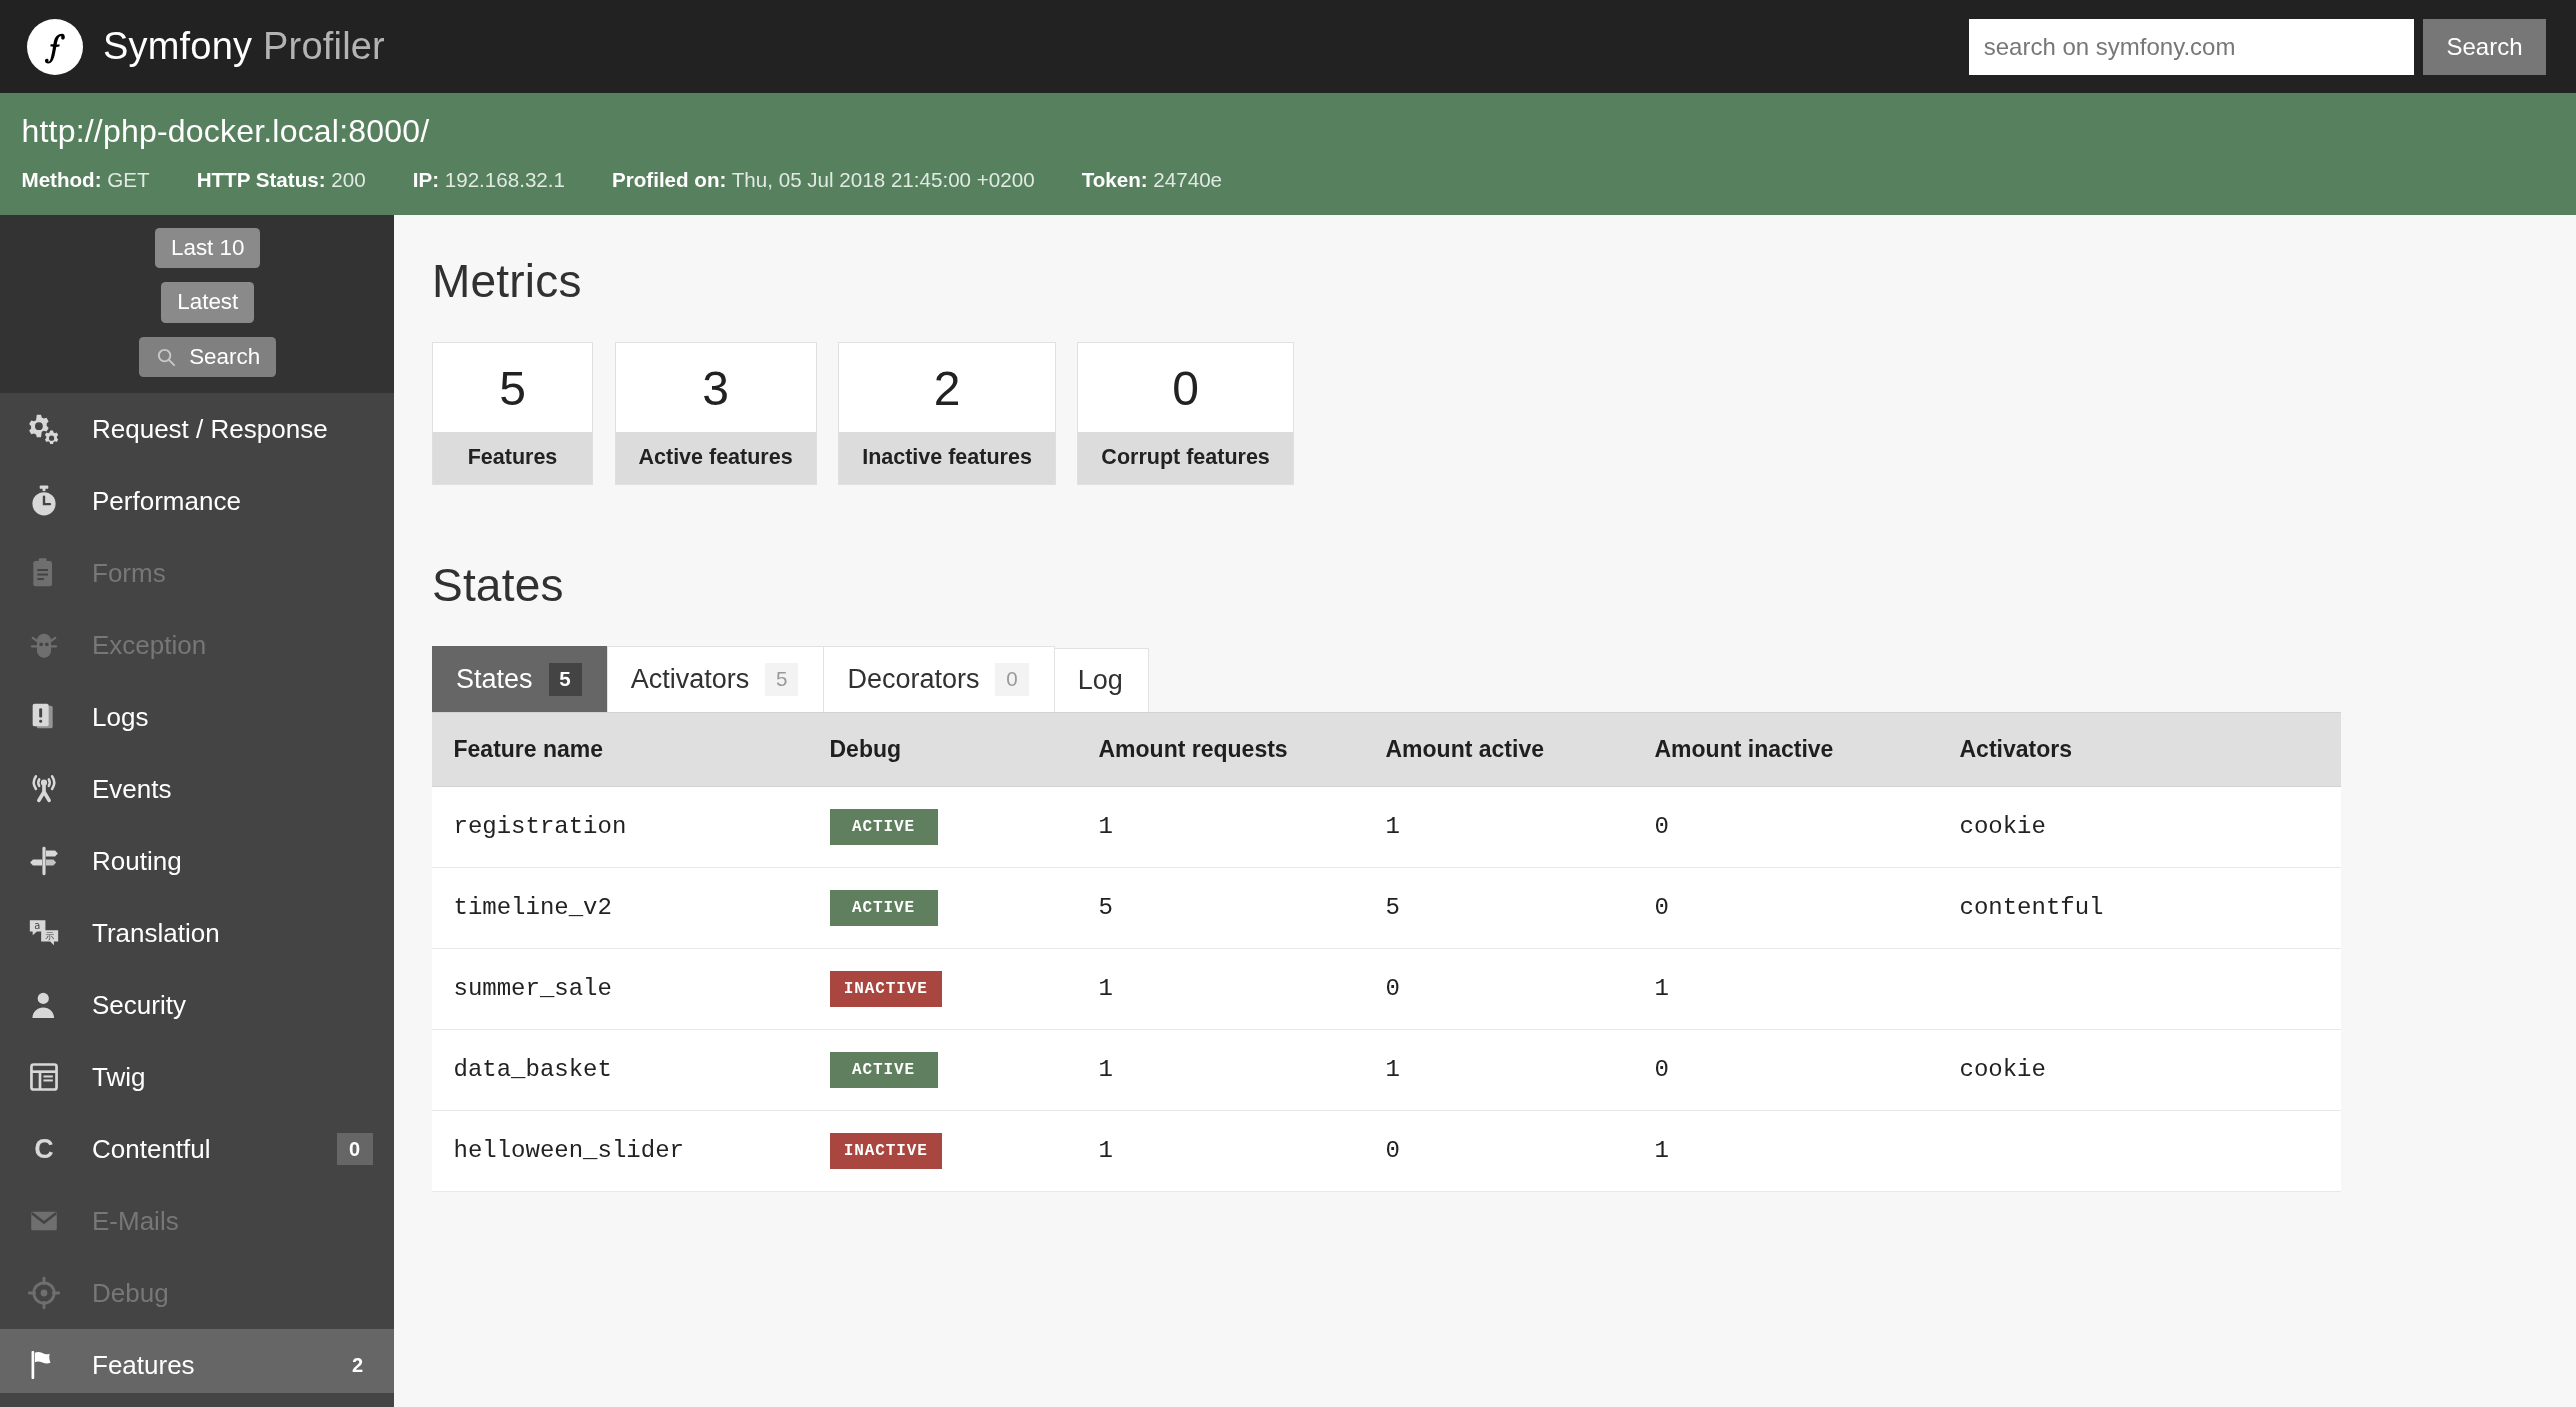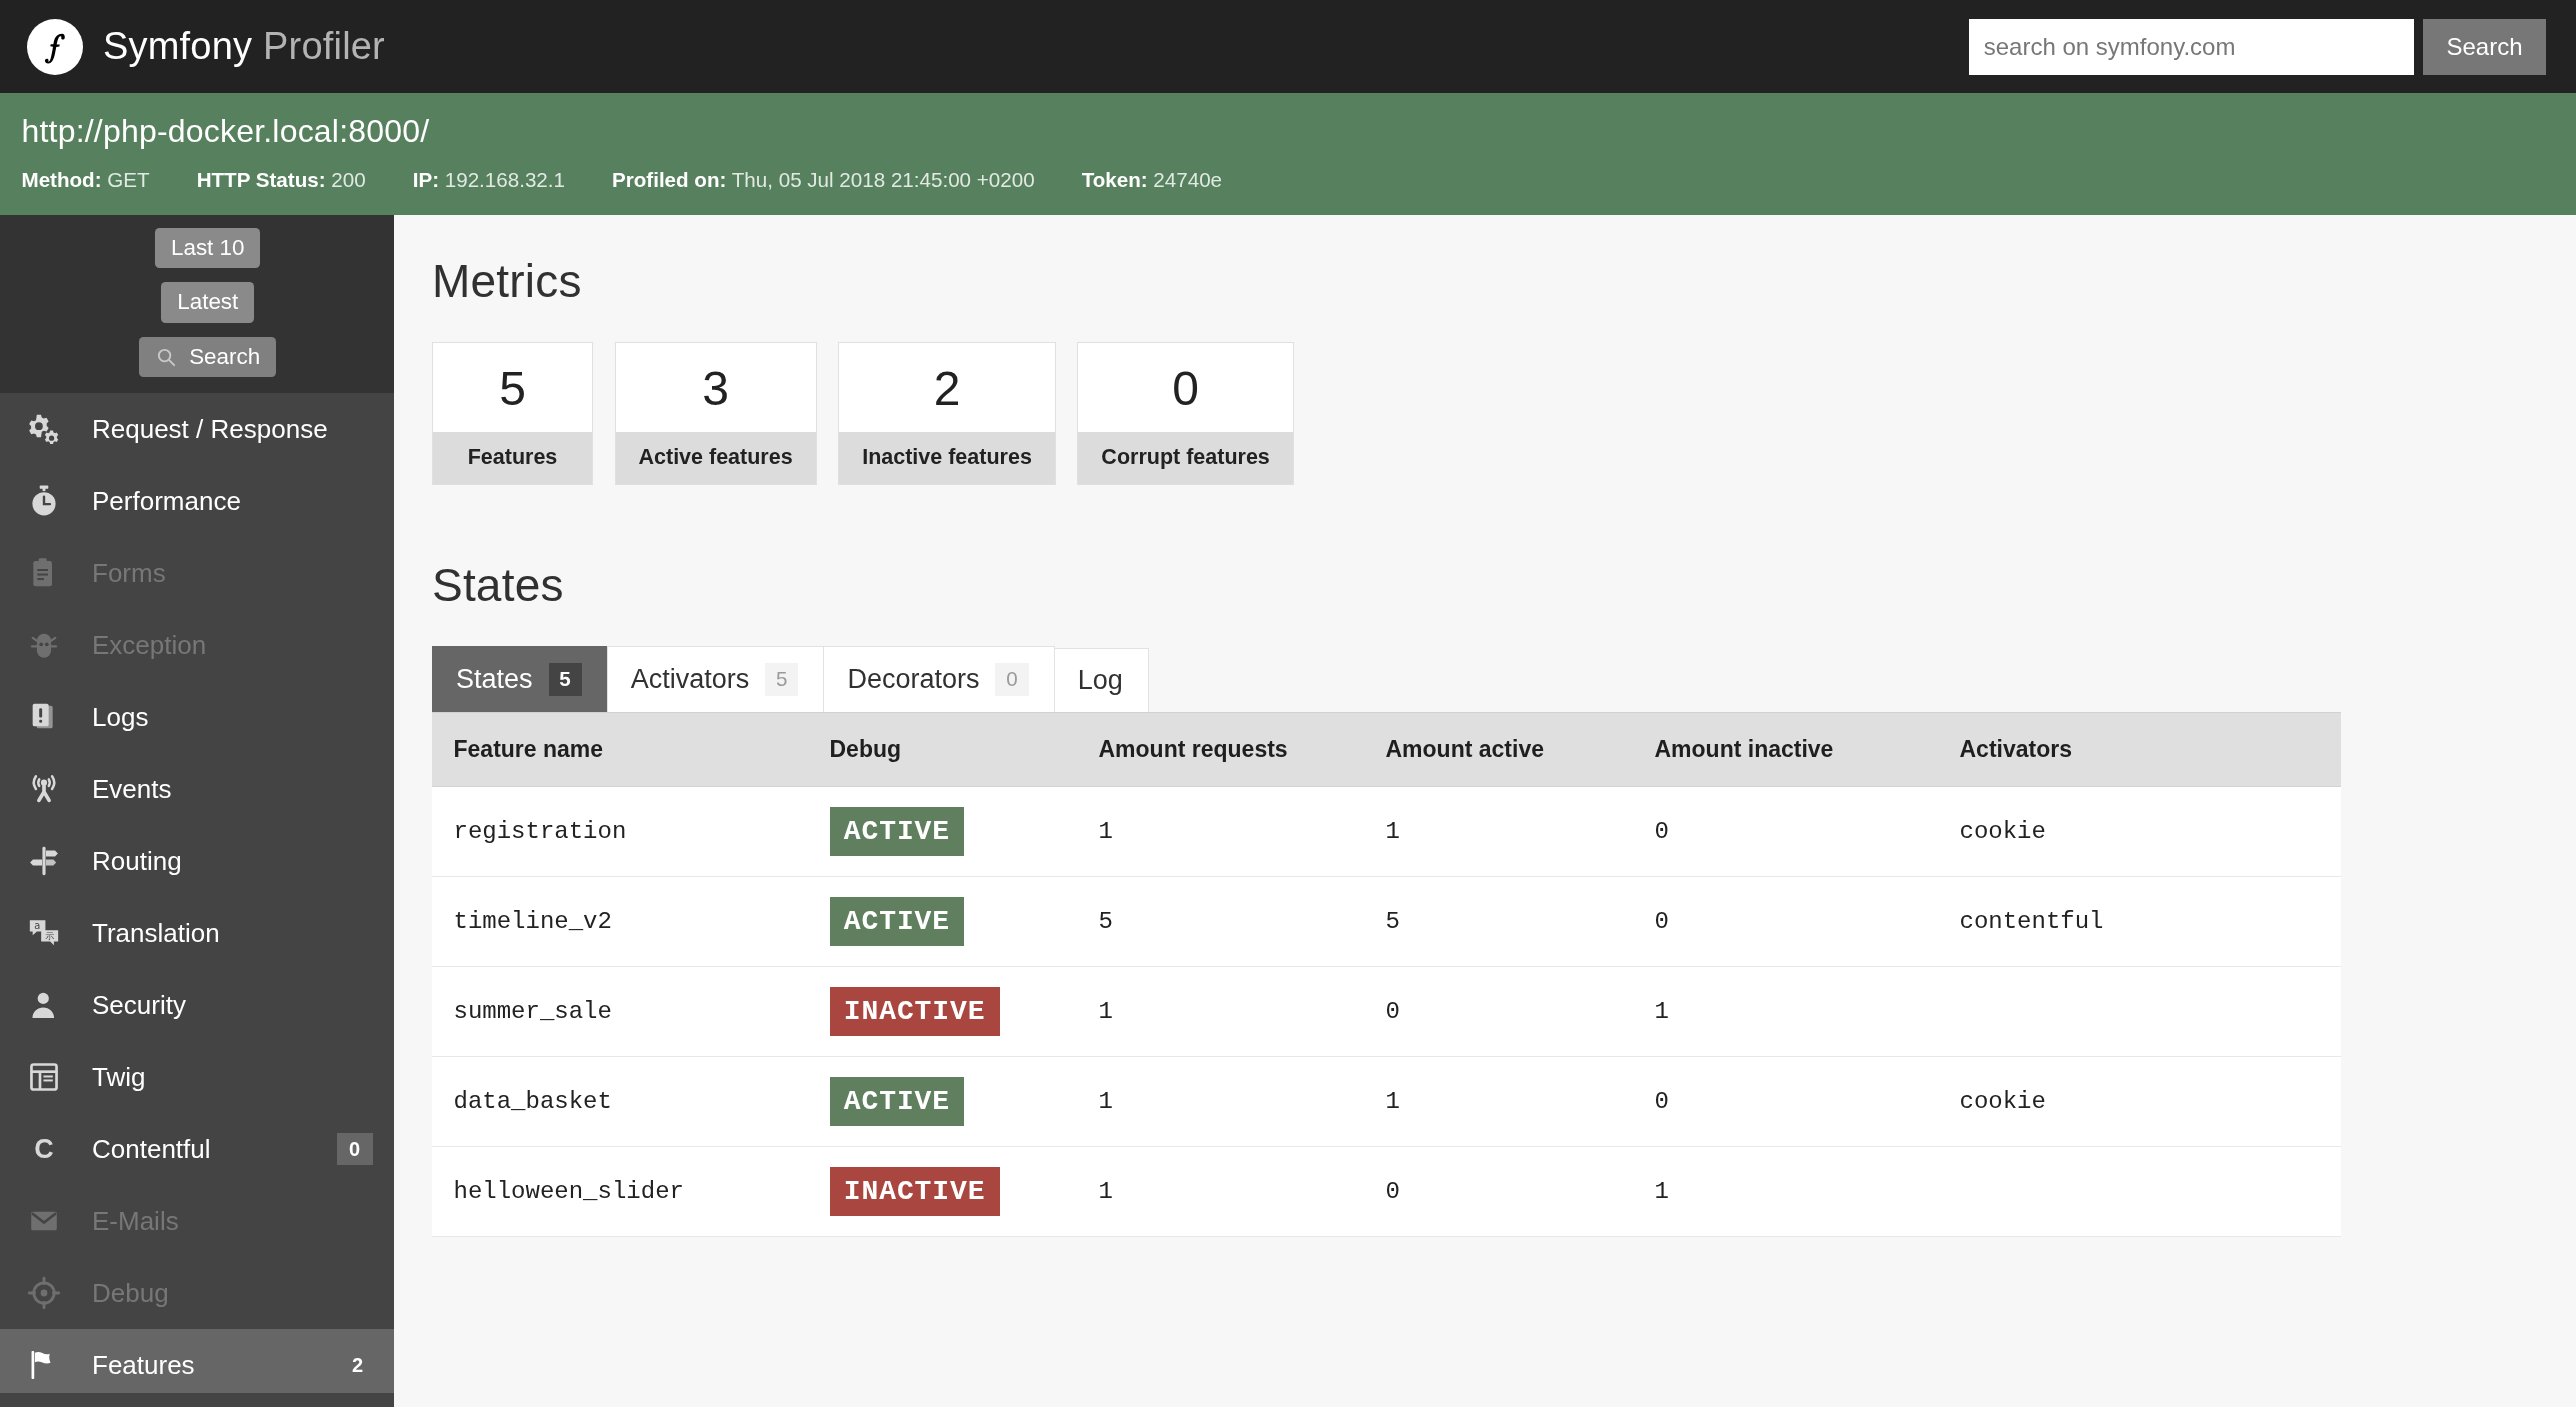--- a/index.html
+++ b/index.html
@@ -273,21 +273,21 @@
   .col-name   { width: 376px; }
   .col-state  { width: 269px; }
   .col-req    { width: 287px; }
   .col-act    { width: 269px; }
   .col-inact  { width: 305px; }
   .col-activ  { width: 403px; }
 
   .state-badge {
     display: inline-block;
     font-family: "Liberation Mono", "DejaVu Sans Mono", monospace;
-    font-size: 28px;
+    font-size: 16px;
     font-weight: bold;
     letter-spacing: 0.9px;
     color: #ffffff;
     padding: 9px 14.3px;
     min-width: 108px;
     text-align: center;
   }
   .state-badge.active   { background: #5f7f5f; }
   .state-badge.inactive { background: #a8463f; }
 

